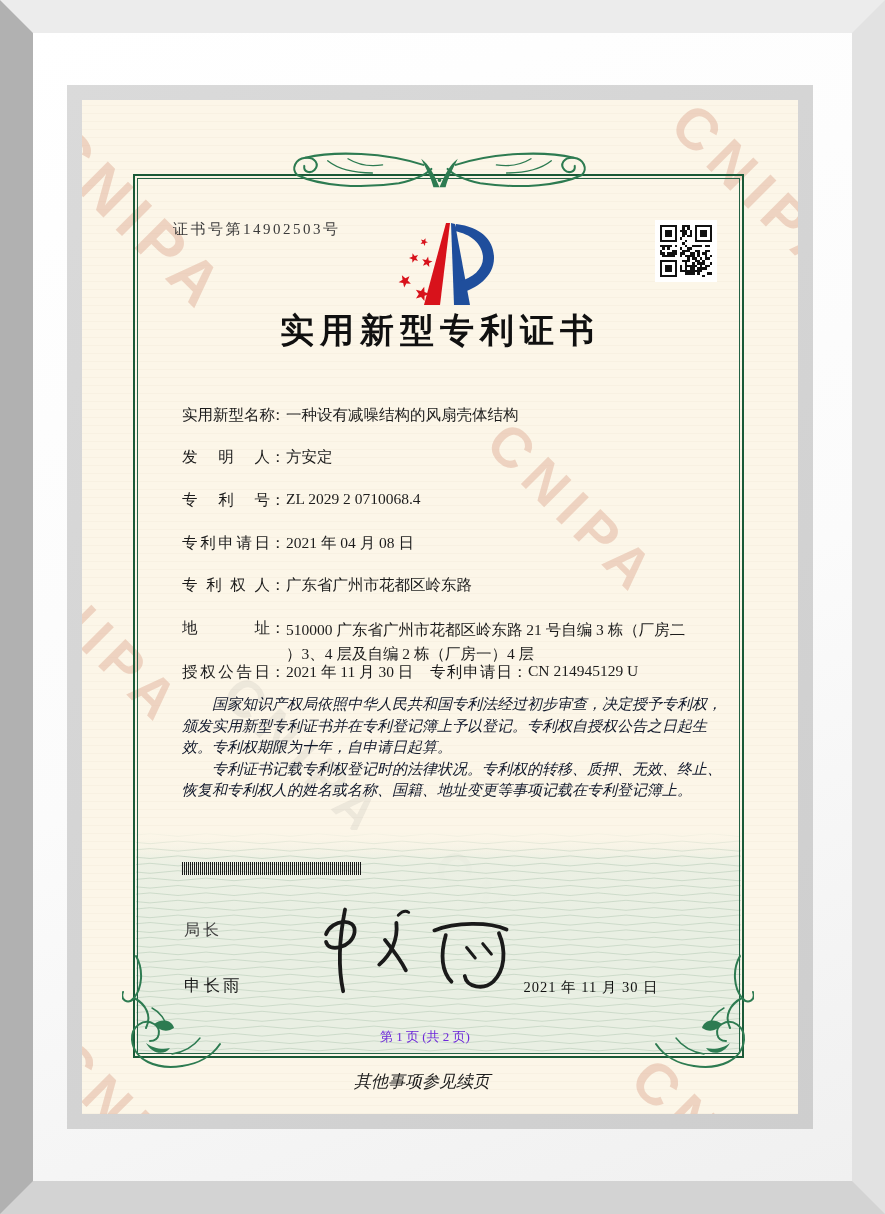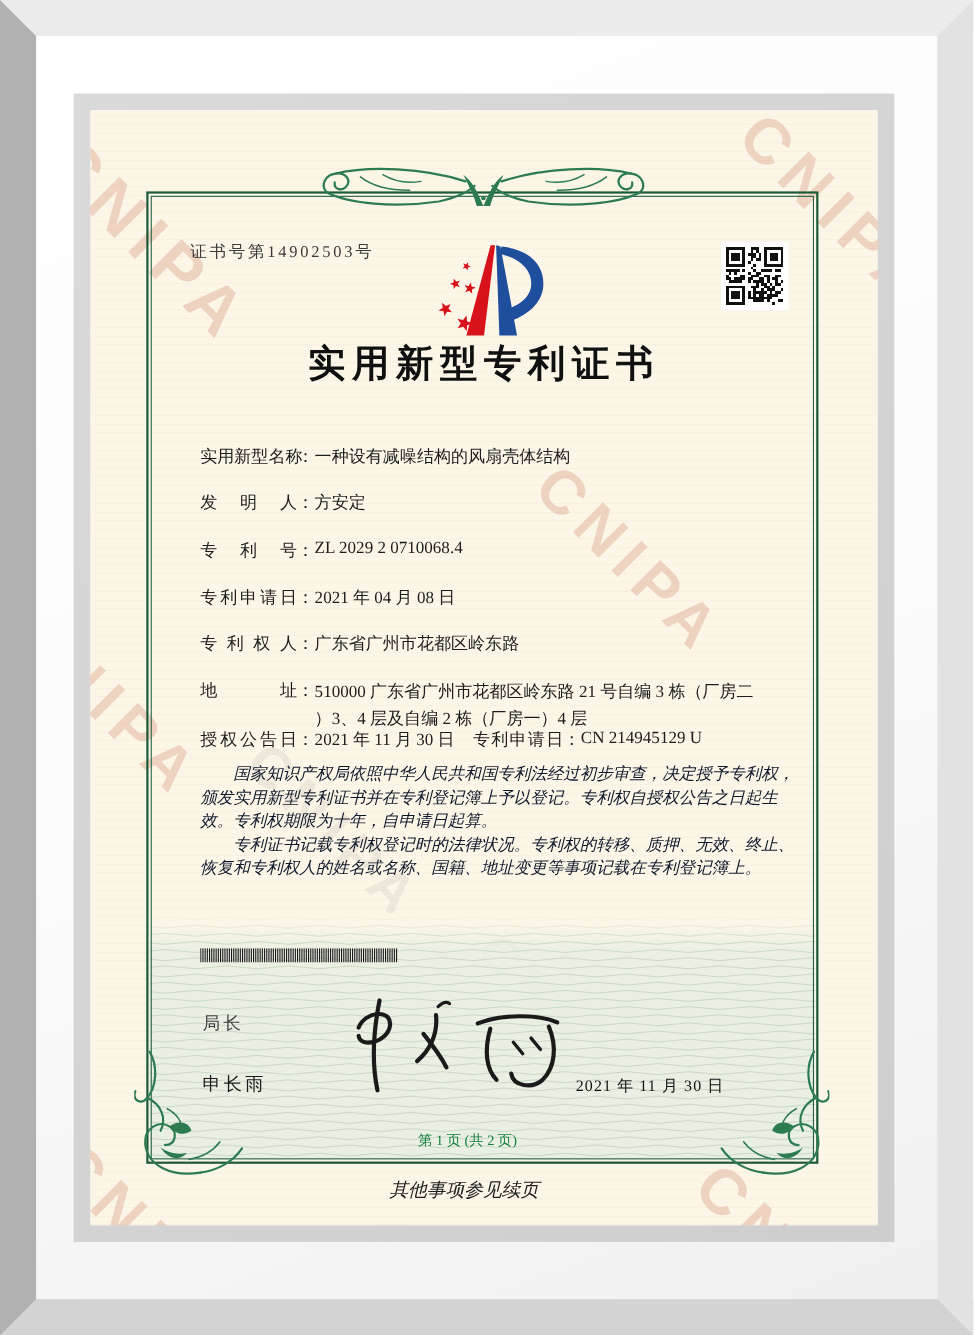--- a/index.html
+++ b/index.html
@@ -49,21 +49,21 @@
     font-style:italic;color:#0f172a;}
   .paras p{margin:0;text-indent:2em;}
   .barcode{left:100px;top:762px;}
   .director-title{left:102px;top:820px;font-family:"Liberation Sans","DejaVu Sans",sans-serif;
     font-size:16px;letter-spacing:3px;color:#404040;z-index:5;}
   .director-name{left:102px;top:852px;font-family:"Liberation Sans","DejaVu Sans",sans-serif;
     font-size:16.5px;letter-spacing:3px;color:#1a1a1a;z-index:5;margin-top:23px;}
   .signature{left:215px;top:800px;z-index:5;}
   .issue-date{left:389px;top:878px;width:240px;text-align:center;font-size:14.5px;
     letter-spacing:1px;color:#111;z-index:5;}
-  .page-info{left:0;right:30px;top:928px;text-align:center;font-size:13px;color:#15803d;z-index:5;}
+  .page-info{left:0;right:30px;top:928px;text-align:center;font-size:13px;color:#6d28d9;z-index:5;}
   .cont-note{left:0;right:36px;top:970px;text-align:center;font-size:17px;
     font-style:italic;color:#1d1d1d;}
   .ornament{position:absolute;z-index:3;}
 </style>
 </head>
 <body>
 
 <div class="stage">
   <div class="frame-bevel"></div>
   <div class="mat"></div>

